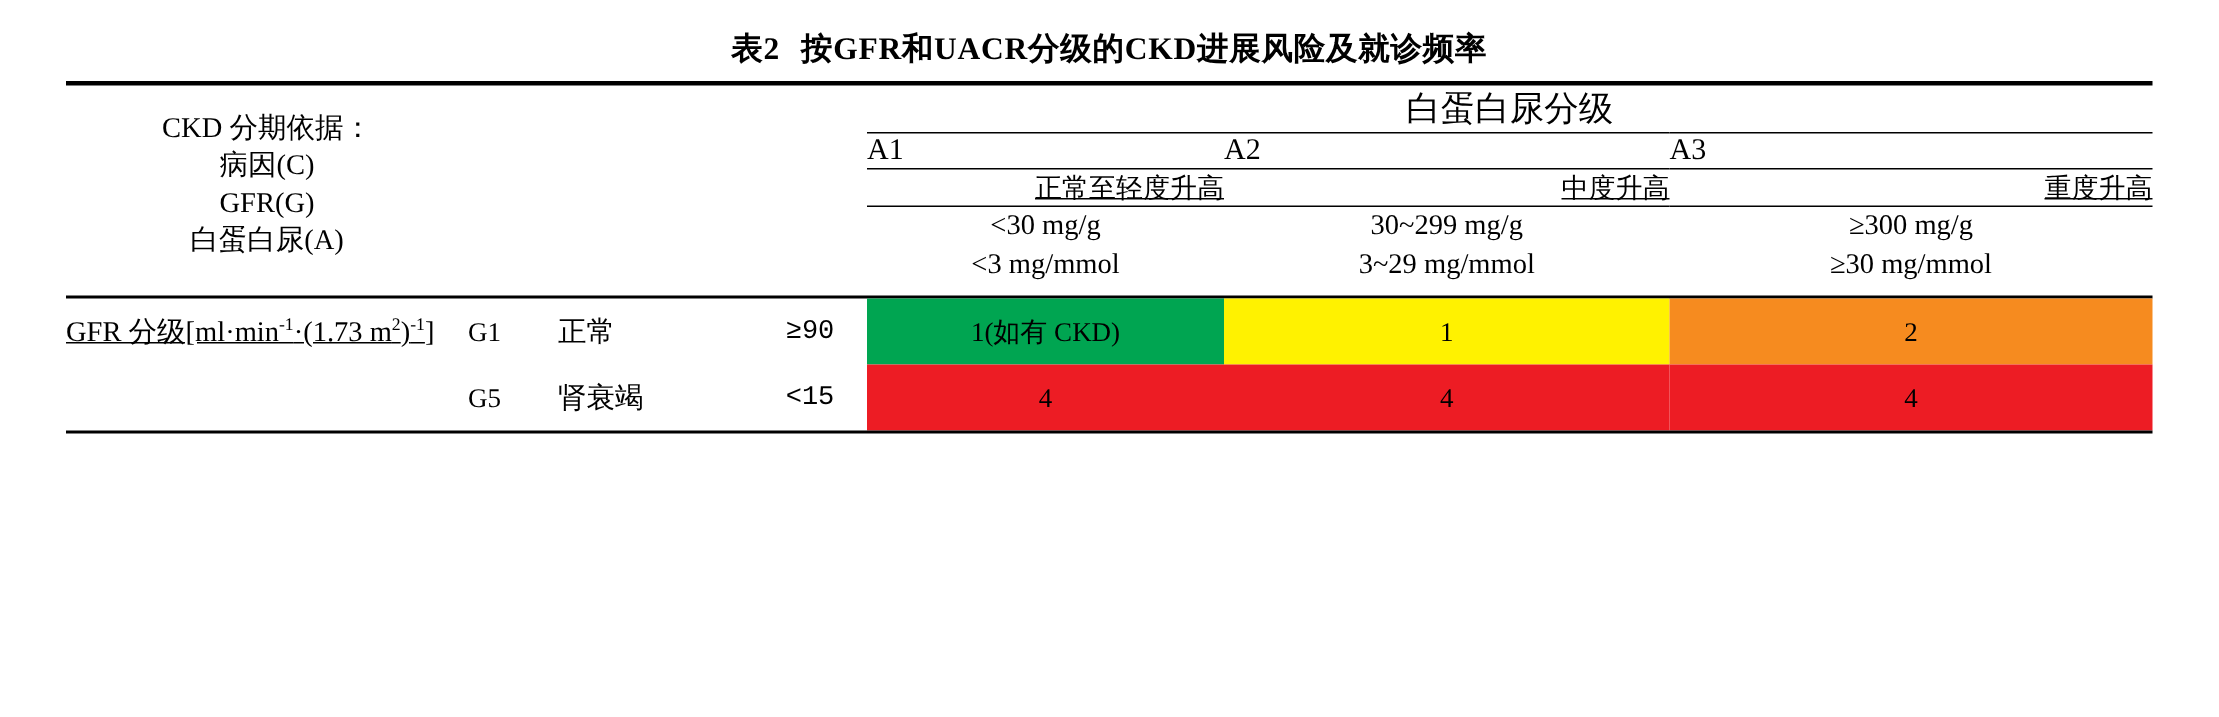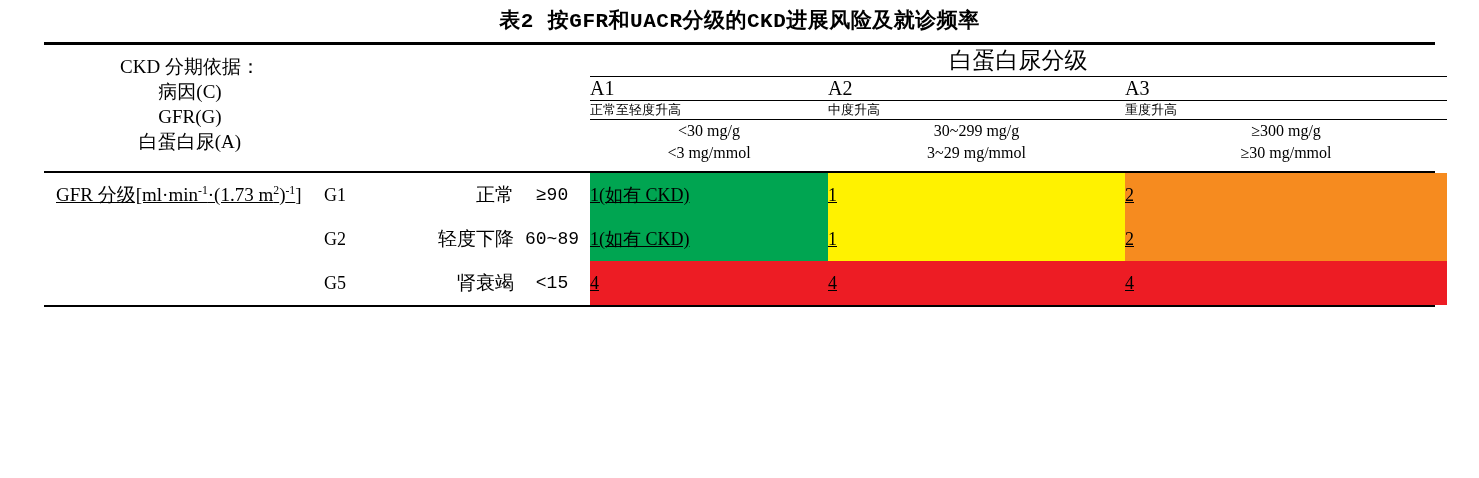--- a/index.html
+++ b/index.html
@@ -16,39 +16,38 @@
   }
   .page {
     position: relative;
     width: 1479px;
     height: 478px;
   }
   .title {
     text-align: center;
     font-size: 21px;
     font-weight: bold;
-    padding-top: 6px;
+    padding-top: 18px;
     letter-spacing: 0.5px;
-    font-family: Liberation Mono, monospace;
   }
   .title .tnum {
     margin-right: 14px;
   }
   .rule {
     height: 3px;
     background: #000;
     margin: 8px 44px 0 44px;
   }
   .rule.thin {
     height: 2px;
   }
   table.main {
     border-collapse: collapse;
     width: 1391px;
-    margin: 0 56px;
+    margin: 0 44px;
     table-layout: fixed;
   }
   table.main td, table.main th {
     padding: 0;
     vertical-align: middle;
     font-weight: normal;
   }
   
   .hdr-left {
     text-align: center;
@@ -62,59 +61,60 @@
     padding: 6px 0 7px 0;
     border-bottom: 1.5px solid #000;
   }
   .acode {
     text-align: left;
     font-size: 20px;
     padding: 6px 0 6px 0;
     border-bottom: 1.5px solid #000;
   }
   .adesc {
-    text-align: left;
-    font-size: 13px;
+    text-align: right;
+    font-size: 18px;
     padding: 7px 0 8px 0;
     border-bottom: 1.5px solid #000;
+    text-decoration: underline;
   }
   .arange {
     text-align: center;
-    font-size: 16px;
+    font-size: 19px;
     line-height: 1.35;
     padding: 7px 0 8px 0;
   }
   
   .row-label-cell {
     font-size: 19px;
     text-align: left;
     padding-left: 2px;
     white-space: nowrap;
     text-decoration: underline;
   }
   .gcode {
     text-align: left;
     font-size: 18px;
   }
   .gdesc {
-    text-align: right;
+    text-align: left;
     font-size: 19px;
     white-space: nowrap;
   }
   .gval {
     text-align: center;
     font-size: 18px;
     padding-right: 8px;
     white-space: nowrap;
     font-family: Liberation Mono, monospace;
   }
   .cell {
+    text-align: center;
     font-size: 18px;
     height: 44px;
-    text-decoration: underline;
   }
   .green { background: #00a551; }
   .yellow { background: #fff200; }
   .orange { background: #f68b1f; }
   .red { background: #ed1c24; }
   sup { font-size: 0.62em; vertical-align: super; }
   .bottom-rule {
     height: 2px;
     background: #000;
     margin: 0 44px;
@@ -202,29 +202,20 @@
         <tr>
       <td class="row-label-cell">GFR 分级[ml·min<sup>-1</sup>·(1.73 m<sup>2</sup>)<sup>-1</sup>]</td>
       <td class="gcode">G1</td>
       <td class="gdesc">正常</td>
       <td class="gval">≥90</td>
       <td class="cell green">1(如有 CKD)</td>
       <td class="cell yellow">1</td>
       <td class="cell orange">2</td>
     </tr>
 
-    <tr>
-      <td></td>
-      <td class="gcode">G2</td>
-      <td class="gdesc">轻度下降</td>
-      <td class="gval">60~89</td>
-      <td class="cell green">1(如有 CKD)</td>
-      <td class="cell yellow">1</td>
-      <td class="cell orange">2</td>
-    </tr>
 
 
 
 
     <tr>
       <td></td>
       <td class="gcode">G5</td>
       <td class="gdesc">肾衰竭</td>
       <td class="gval">&lt;15</td>
       <td class="cell red">4</td>

